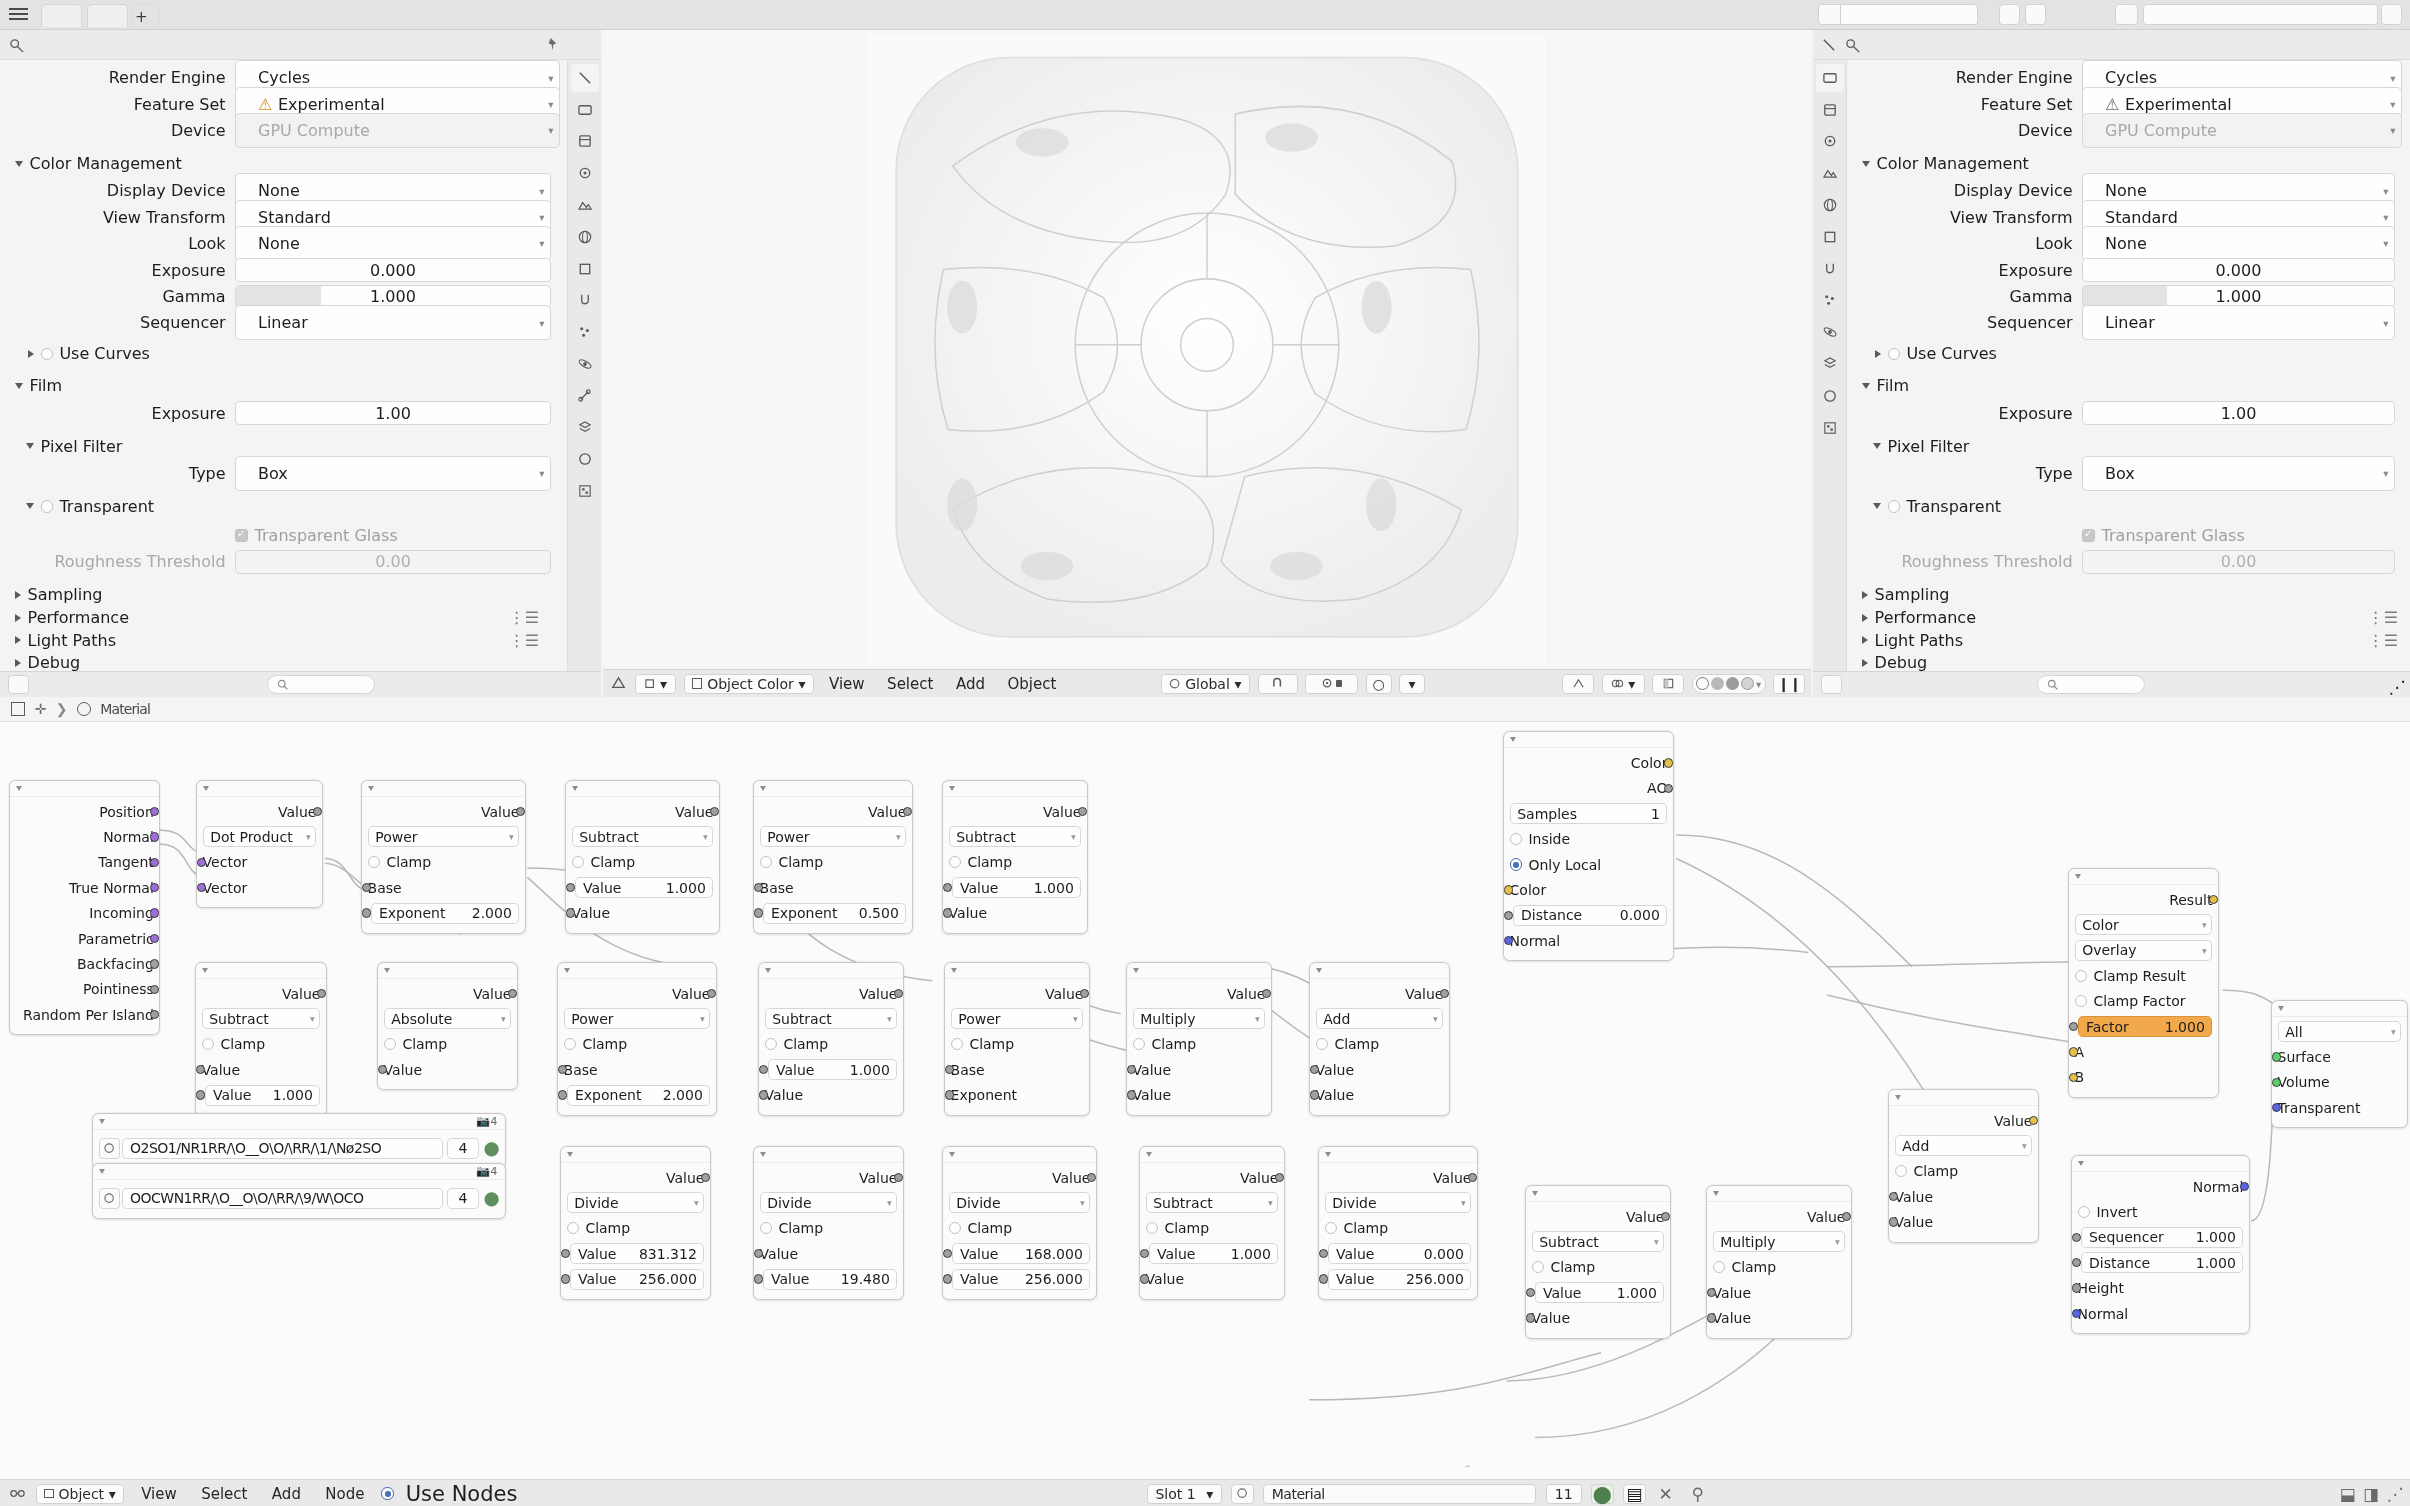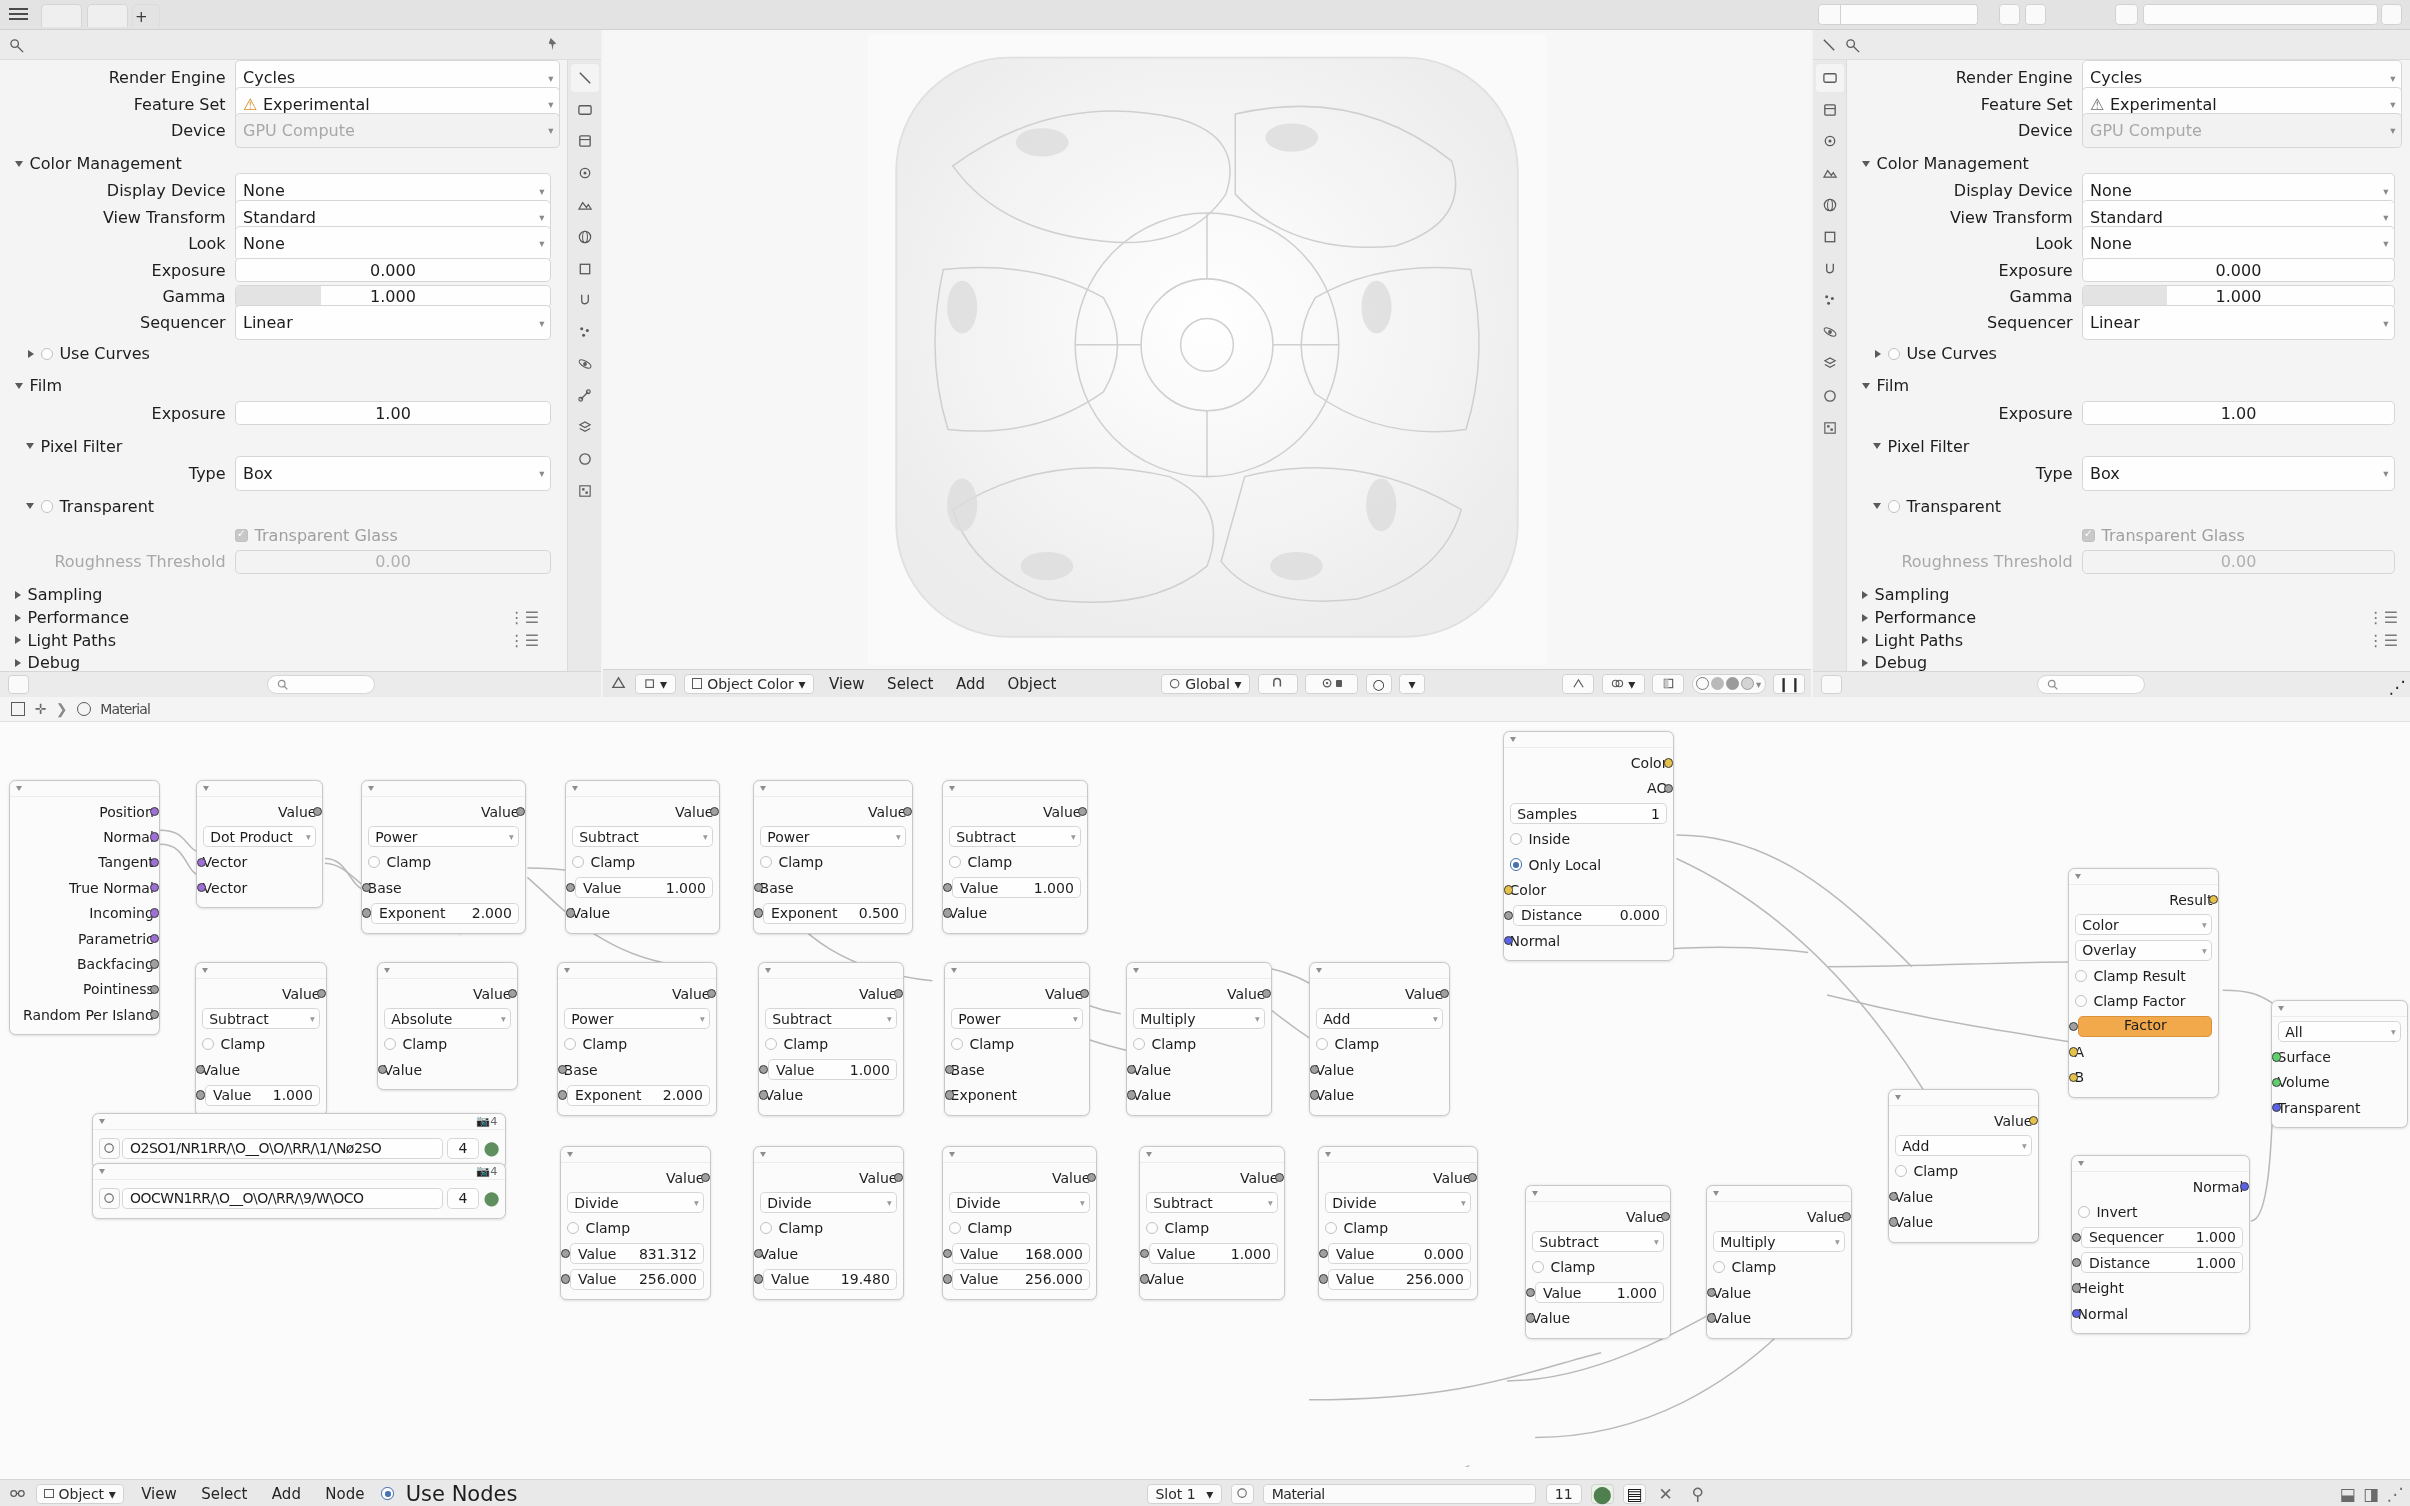--- a/index.html
+++ b/index.html
@@ -12,21 +12,21 @@
     color: #1d1d1d;
     overflow: hidden;
   }
   #app { position: relative; width: 2411px; height: 1507px; }
 
   
   .row { display: flex; align-items: center; height: 24.5px; margin-bottom: 1.9px; }
   .lbl { text-align: right; padding-right: 9.4px; color: #1d1d1d; font-size: 16px; white-space: nowrap; }
   .field {
     background: #fefefe; border: 0.9px solid #d6d6d6; border-radius: 4.7px;
-    height: 35px; display: flex; align-items: center; padding: 0 7px;
+    height: 35px; display: flex; align-items: center; padding: 0 22px;
     font-size: 16px; color: #1d1d1d; position: relative; overflow: hidden;
   }
   .field.disabled { color: #a8a8a8; background: #f2f2f2; }
   .field .chev { position: absolute; right: 5.6px; color: #8a8a8a; font-size: 10.4px; line-height: 1; }
   .slider {
     background: #fefefe; border: 0.9px solid #d6d6d6; border-radius: 4.7px;
     height: 23.5px; display: flex; align-items: center; justify-content: center;
     font-size: 16px; position: relative; overflow: hidden;
   }
   .slider .fill { position: absolute; left: 0; top: 0; bottom: 0; background: #e3e3e3; }
@@ -1246,21 +1246,21 @@
           <div class="nrow">
               <span class="radio"></span>
               <span>Clamp Result</span>
             </div>
           <div class="nrow">
               <span class="radio"></span>
               <span>Clamp Factor</span>
             </div>
           <div class="nrow">
               <span class="sock l s-gray"></span>
-              <div class="nwidget center orange" style="margin-left:3.8px;flex-direction:column;">
+              <div class="nwidget center orange" style="margin-left:3.8px;">
                 <span>Factor</span>
                 <span>1.000</span>
               </div>
             </div>
           <div class="nrow">
               <span class="sock l s-yellow"></span>
               <span>A</span>
             </div>
           <div class="nrow">
               <span class="sock l s-yellow"></span>

